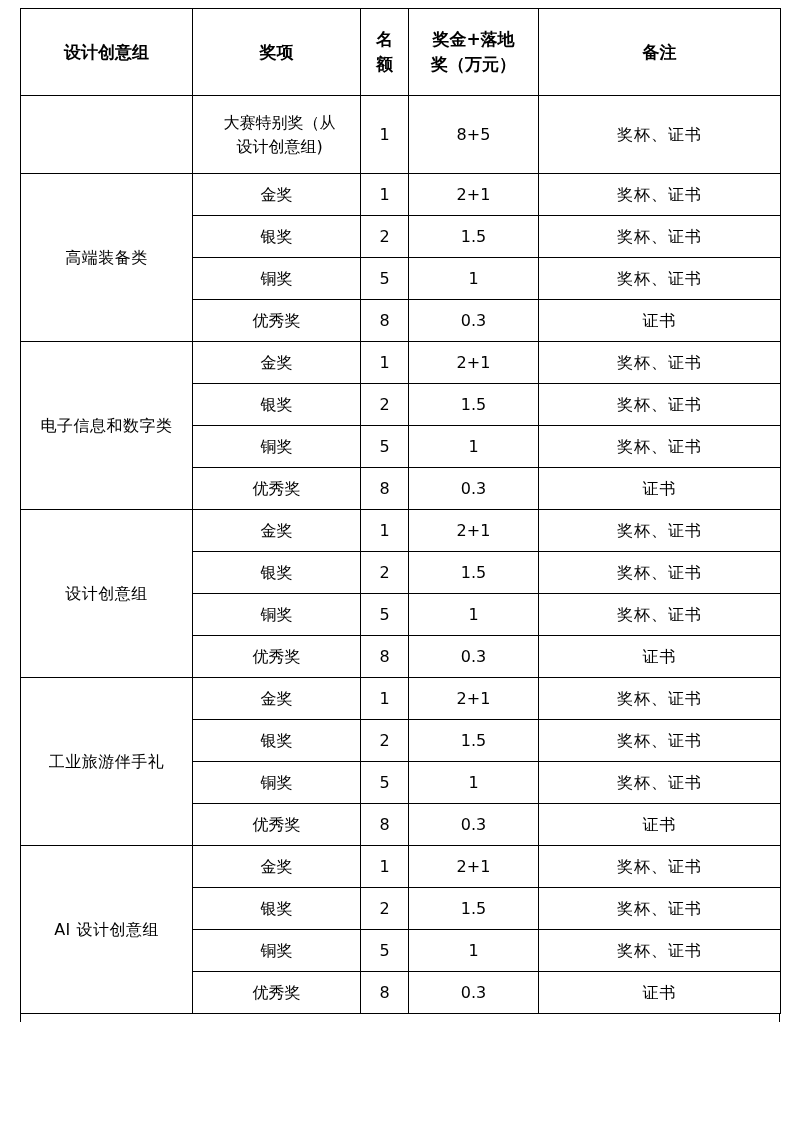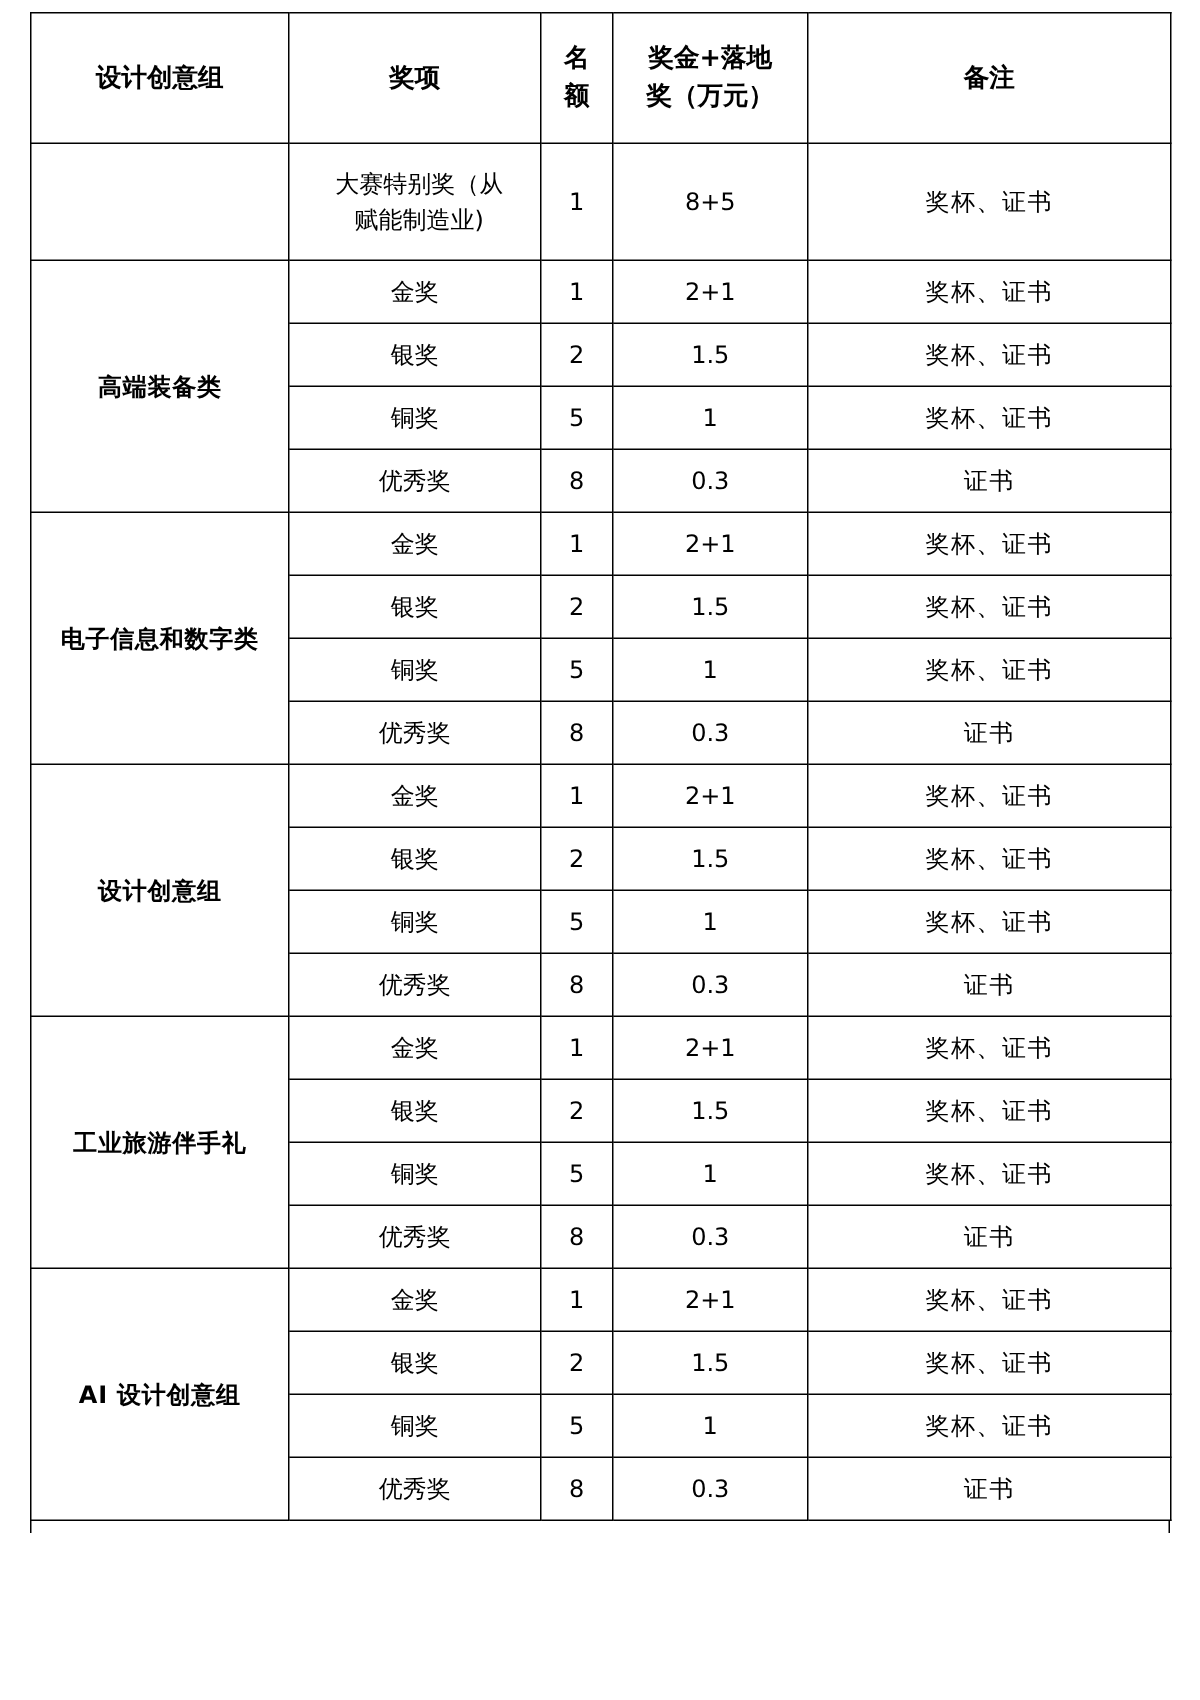--- a/index.html
+++ b/index.html
@@ -52,21 +52,21 @@
     height: 78px;
     padding: 4px 6px;
   }
   .col-cat   { width: 172px; }
   .col-award { width: 168px; }
   .col-quota { width: 48px;  }
   .col-money { width: 130px; }
   .col-note  { width: 242px; }
 
   td.cat-cell {
-    font-weight: bold;
+    font-weight: normal;
     font-size: 17px;
     padding: 4px 8px;
     letter-spacing: 0.5px;
   }
   td.award-cell {
     text-align: left;
     padding-left: 16px;
     font-size: 16px;
   }
   td.award-cell.special {
@@ -112,21 +112,21 @@
           <div>奖（万元）</div>
         </td>
         <td>备注</td>
       </tr>
     </thead>
     <tbody id="table-body">
         <tr class="special-row">
           <td class="cat-cell"></td>
           <td class="award-cell special">
             <div>大赛特别奖（从</div>
-            <div>赋能制造业)</div>
+            <div>设计创意组)</div>
           </td>
           <td>1</td>
           <td>8+5</td>
           <td class="note-cell">奖杯、证书</td>
         </tr>
         <tr>
           <td class="cat-cell" rowspan="4">高端装备类</td>
           <td class="award-cell">金奖</td>
           <td>1</td>
           <td>2+1</td>

